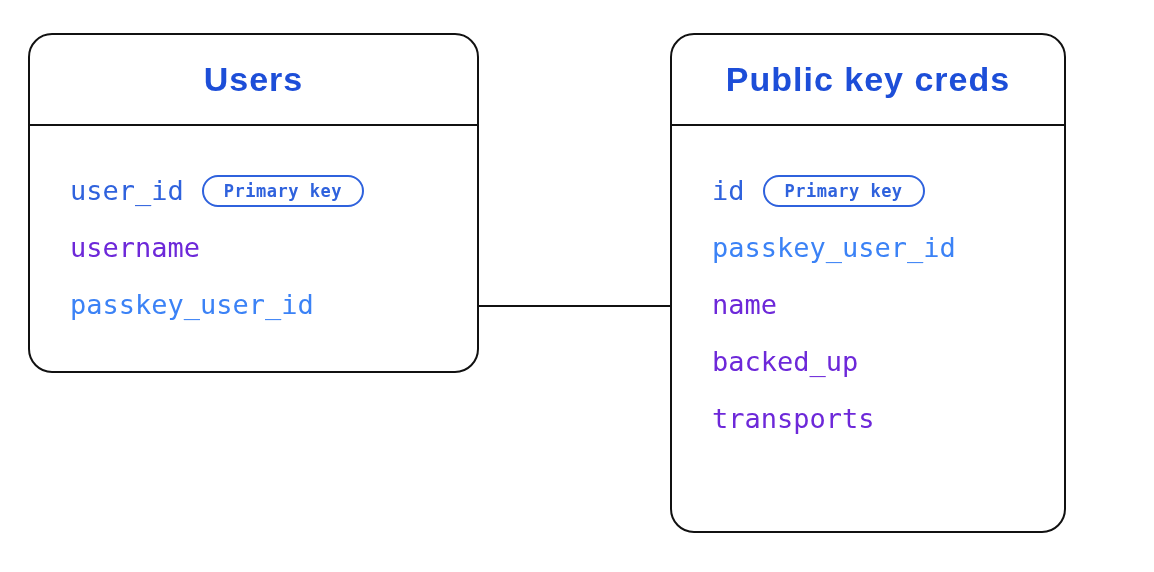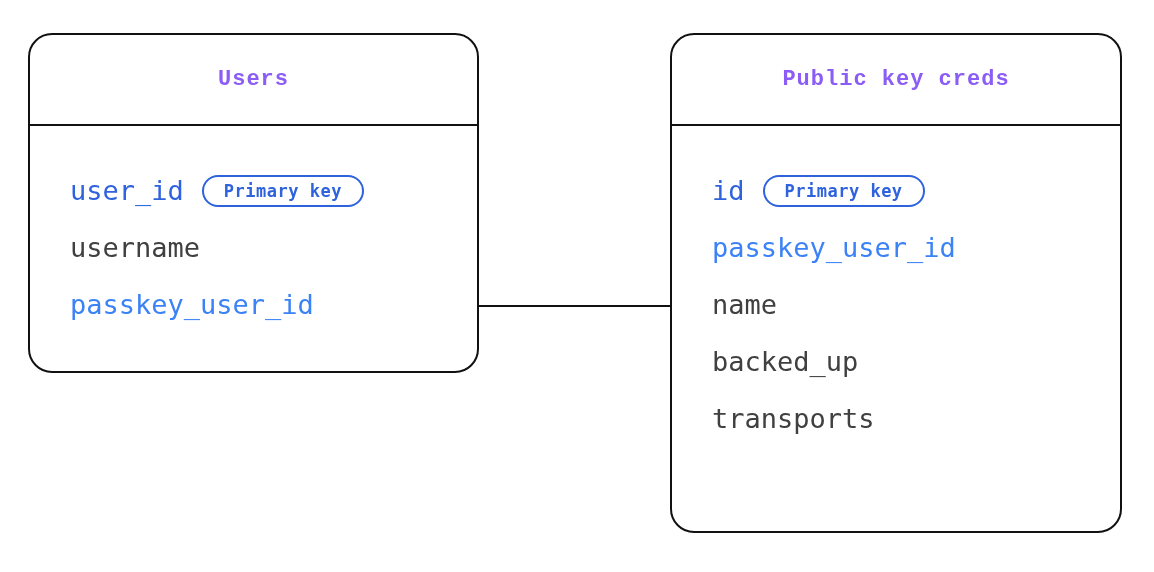--- a/index.html
+++ b/index.html
@@ -29,42 +29,42 @@
   }
   .entity-header {
     box-sizing: border-box;
     height: 91px;
     display: flex;
     align-items: center;
     justify-content: center;
     border-bottom: 2px solid #111111;
   }
   .entity-title {
-    font-family: Liberation Mono, monospace;
+    font-family: Liberation Sans, sans-serif;
     font-weight: bold;
-    font-size: 22px;
+    font-size: 34px;
     letter-spacing: 1px;
-    color: #8b5cf6;
+    color: #1d4ed8;
     white-space: nowrap;
   }
   .entity-body {
     box-sizing: border-box;
     padding: 36px 17px 0 40px;
   }
   .field-row {
     display: flex;
     align-items: center;
     height: 57px;
     white-space: nowrap;
   }
   .field-name {
     font-family: "DejaVu Sans Mono", "Liberation Mono", monospace;
     font-size: 27px;
     line-height: 1;
-    color: #404040;
+    color: #6d28d9;
   }
   .field-name.key {
     color: #2f62dd;
   }
   .field-name.fk {
     color: #3b82f6;
   }
 
   
   .pk-badge {
@@ -87,21 +87,21 @@
 
   
   .connector {
     position: absolute;
     background: #111111;
     height: 2px;
   }
 
   
   #users-entity          { left: 28px;  top: 33px;  width: 451px; height: 340px; }
-  #public-key-entity     { left: 670px; top: 33px;  width: 452px; height: 500px; }
+  #public-key-entity     { left: 670px; top: 33px;  width: 396px; height: 500px; }
   #users-to-creds-line   { left: 477px; top: 305px; width: 195px; }
 </style>
 </head>
 <body>
 
 <div id="canvas">
 
   <div id="users-entity" class="entity">
     <div class="entity-header">
       <span class="entity-title">Users</span>

